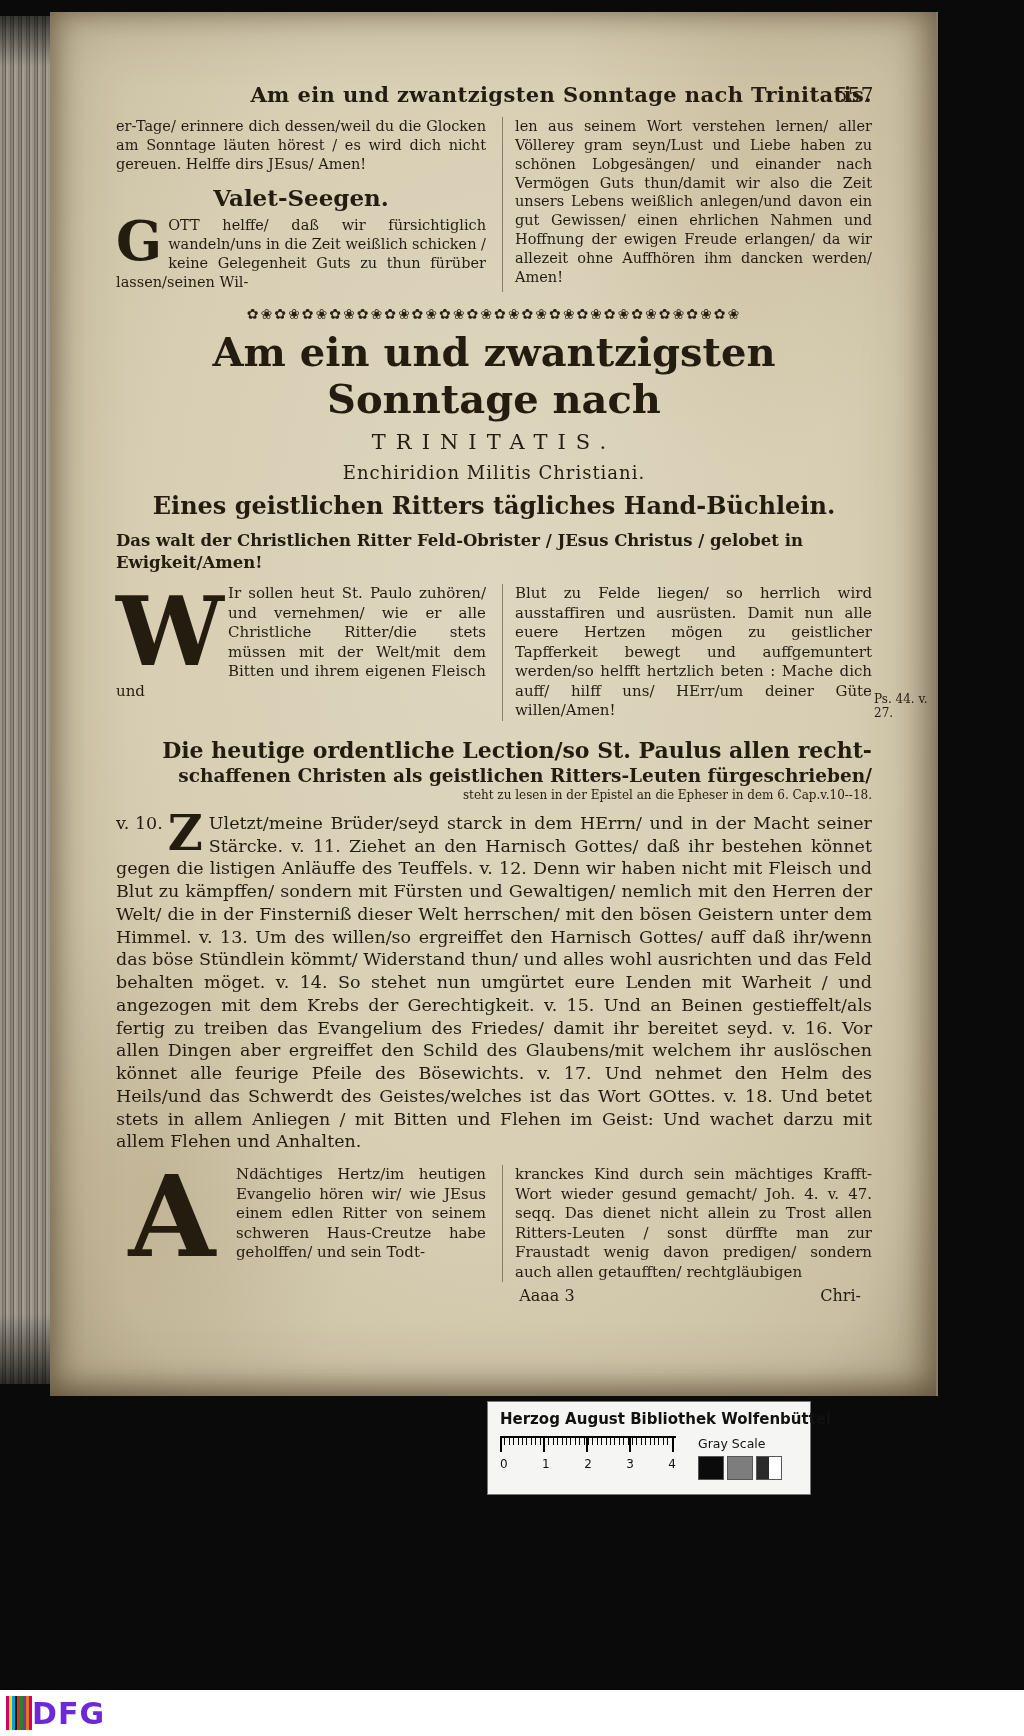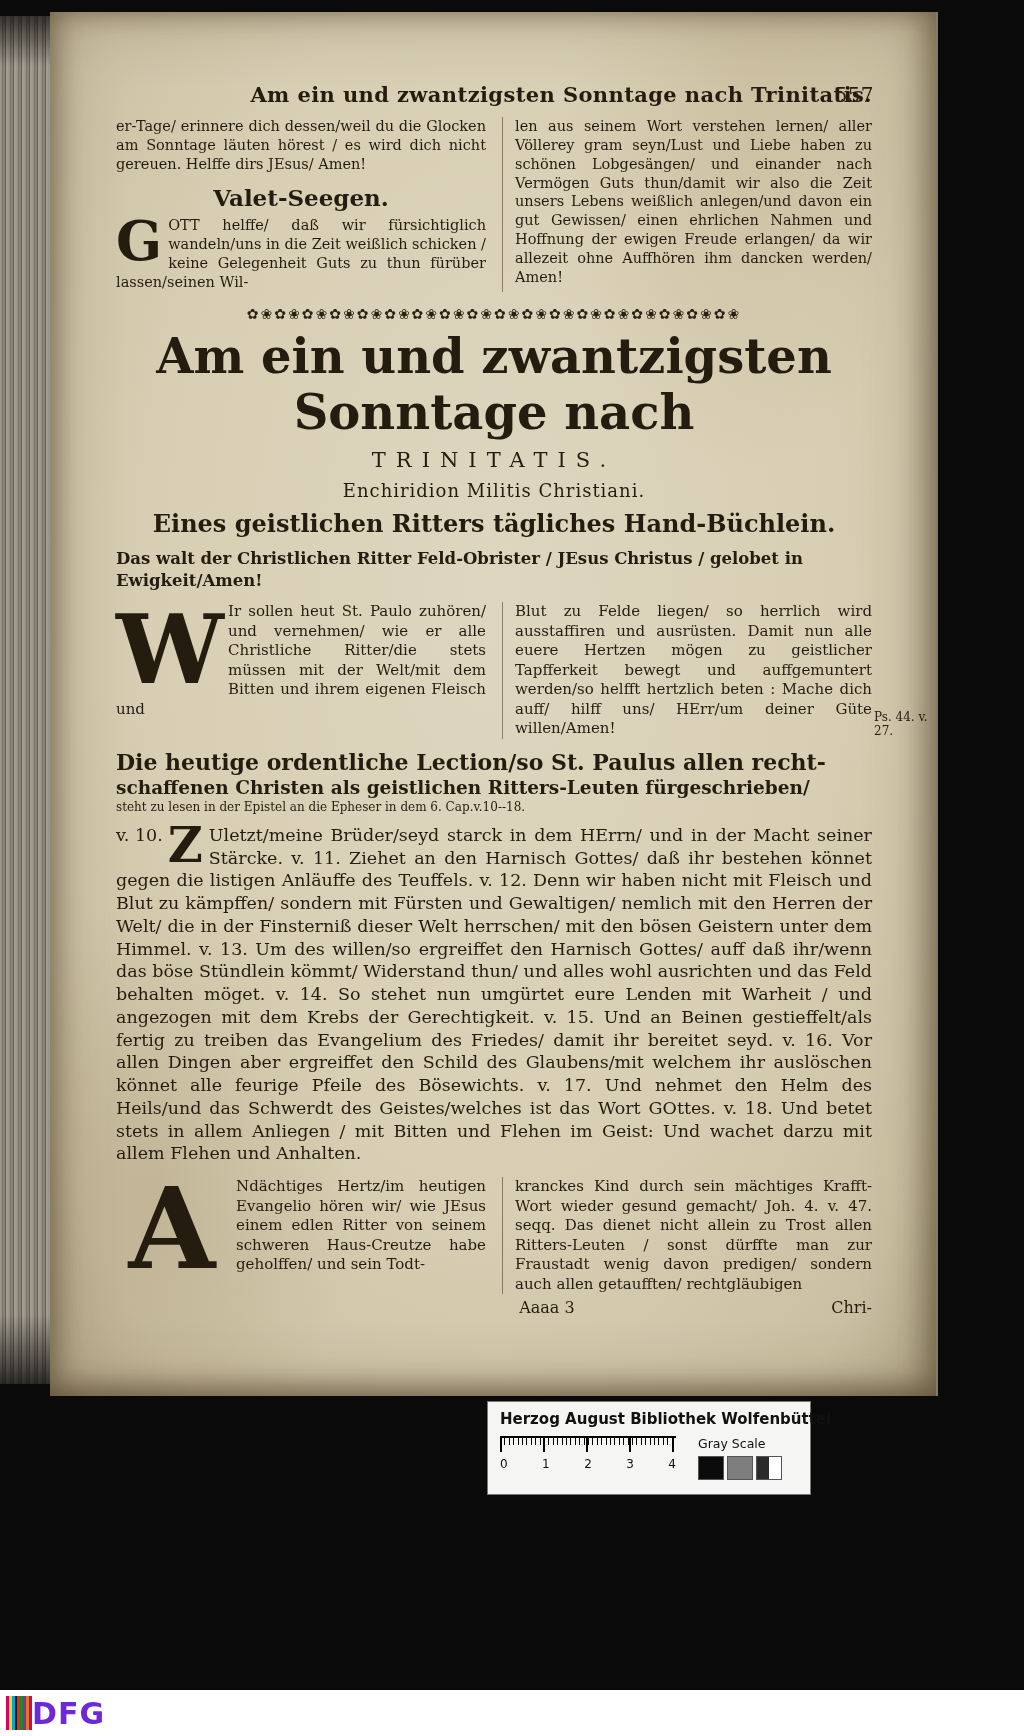--- a/index.html
+++ b/index.html
@@ -52,55 +52,55 @@
 
   .valet-head { text-align:center; font-size:23px; font-weight:bold; margin:9px 0 4px; }
   .dropcap-g { float:left; font-size:54px; line-height:.82; font-weight:bold; padding:3px 6px 0 0; }
 
   .ornament {
     text-align:center; margin:14px 0 6px; font-size:14px; letter-spacing:2px;
     white-space:nowrap; overflow:hidden; font-family:"DejaVu Sans", sans-serif;
     color:#2a2012;
   }
 
-  .main-title { text-align:center; font-size:48px; font-weight:bold; margin-top:4px; }
+  .main-title { text-align:center; font-size:40px; font-weight:bold; margin-top:4px; }
   .trinitatis { text-align:center; font-size:21px; letter-spacing:10px; margin-top:8px; text-transform:uppercase; }
   .latin-sub  { text-align:center; font-size:18px; letter-spacing:1px; margin-top:8px; }
   .german-sub { text-align:center; font-size:24px; font-weight:bold; margin-top:8px; }
   .motto { font-size:16.5px; line-height:1.35; margin-top:10px; font-weight:600; }
 
   .exordium { position:relative; margin-top:10px; font-size:15px; line-height:1.30; }
   .dropcap-w {
     float:left; width:104px; font-size:96px; line-height:.95; font-weight:bold;
     text-align:center; margin:2px 8px 0 0;
   }
   .margin-note {
     position:absolute; right:-58px; bottom:0; width:56px;
     font-size:12px; line-height:1.15; text-align:left;
   }
 
-  .lection-head { text-align:left; margin-top:10px; }
+  .lection-head { text-align:right; margin-top:16px; }
   .lh1 { font-size:22px; font-weight:bold; }
   .lh2 { font-size:18.5px; font-weight:bold; margin-top:2px; }
   .lh3 { font-size:12px; margin-top:2px; }
 
   .verses { margin-top:10px; font-size:17.5px; line-height:1.30; text-align:justify; }
   .verse-open { float:left; margin:0 6px 0 0; }
   .verse-open .vlabel { font-size:17.5px; vertical-align:top; padding-right:5px; }
   .dropcap-z { font-size:48px; line-height:.88; font-weight:bold; }
 
   .sermon { margin-top:12px; font-size:15px; line-height:1.30; }
   .dropcap-a {
     float:left; width:112px; font-size:112px; line-height:.93; font-weight:bold;
     text-align:center; margin:0 8px 0 0;
   }
 
   .catch-line { position:relative; height:24px; margin-top:4px; font-size:16px; }
   .catch-line .sig   { position:absolute; left:57%; transform:translateX(-50%); }
-  .catch-line .catch { position:absolute; right:0; }
+  .catch-line .catch { position:absolute; right:11px; }
 
   
   .calib {
     position:absolute; left:487px; top:1401px; width:324px; height:94px;
     background:#f5f5f3; border:1px solid #777; box-sizing:border-box;
     padding:8px 12px 6px; font-family:"DejaVu Sans", sans-serif; color:#111;
   }
   .calib-title { font-size:15px; font-weight:bold; text-align:center; white-space:nowrap; }
   .calib-row { display:flex; margin-top:8px; align-items:flex-start; }
   .ruler-wrap { width:182px; }

